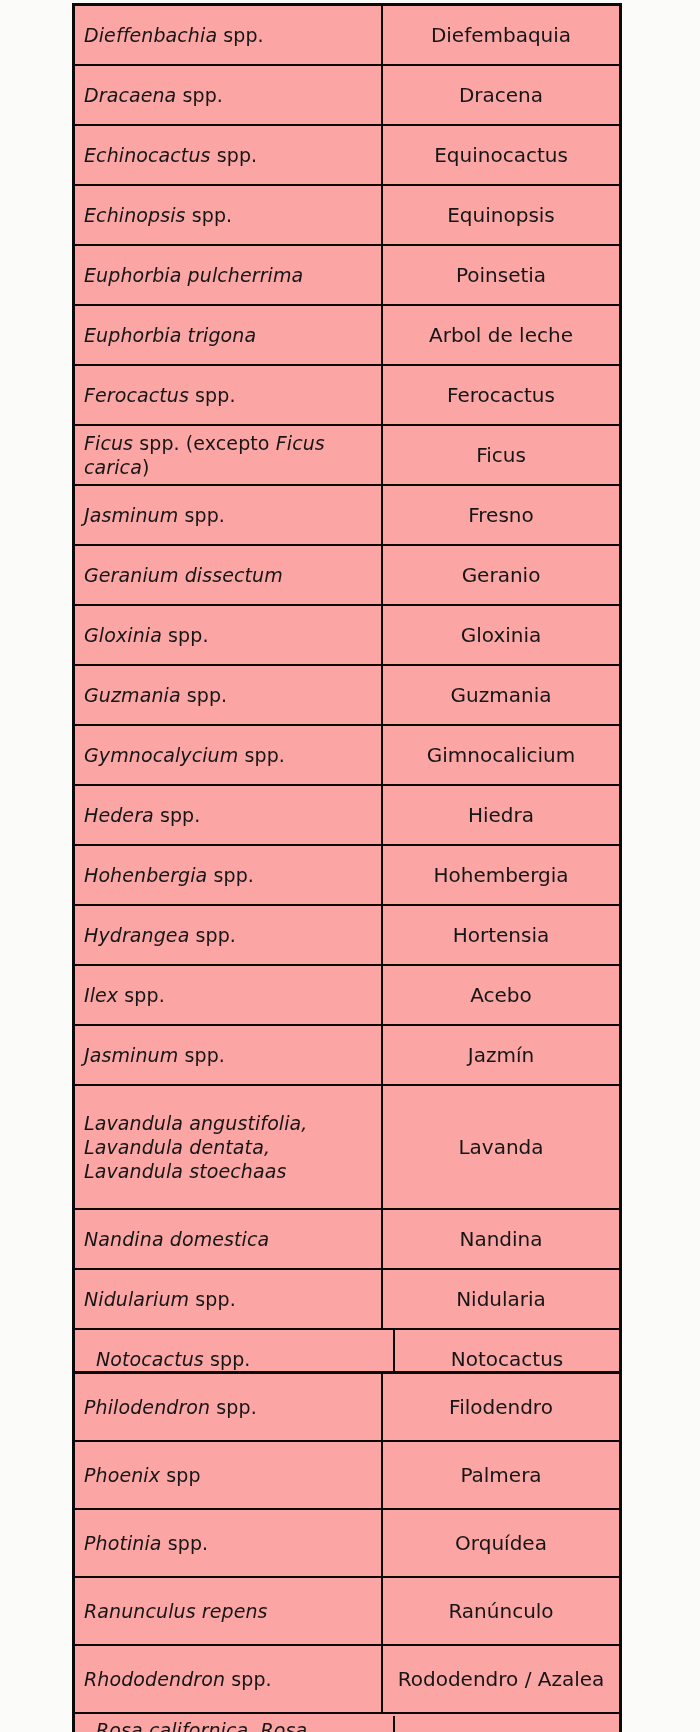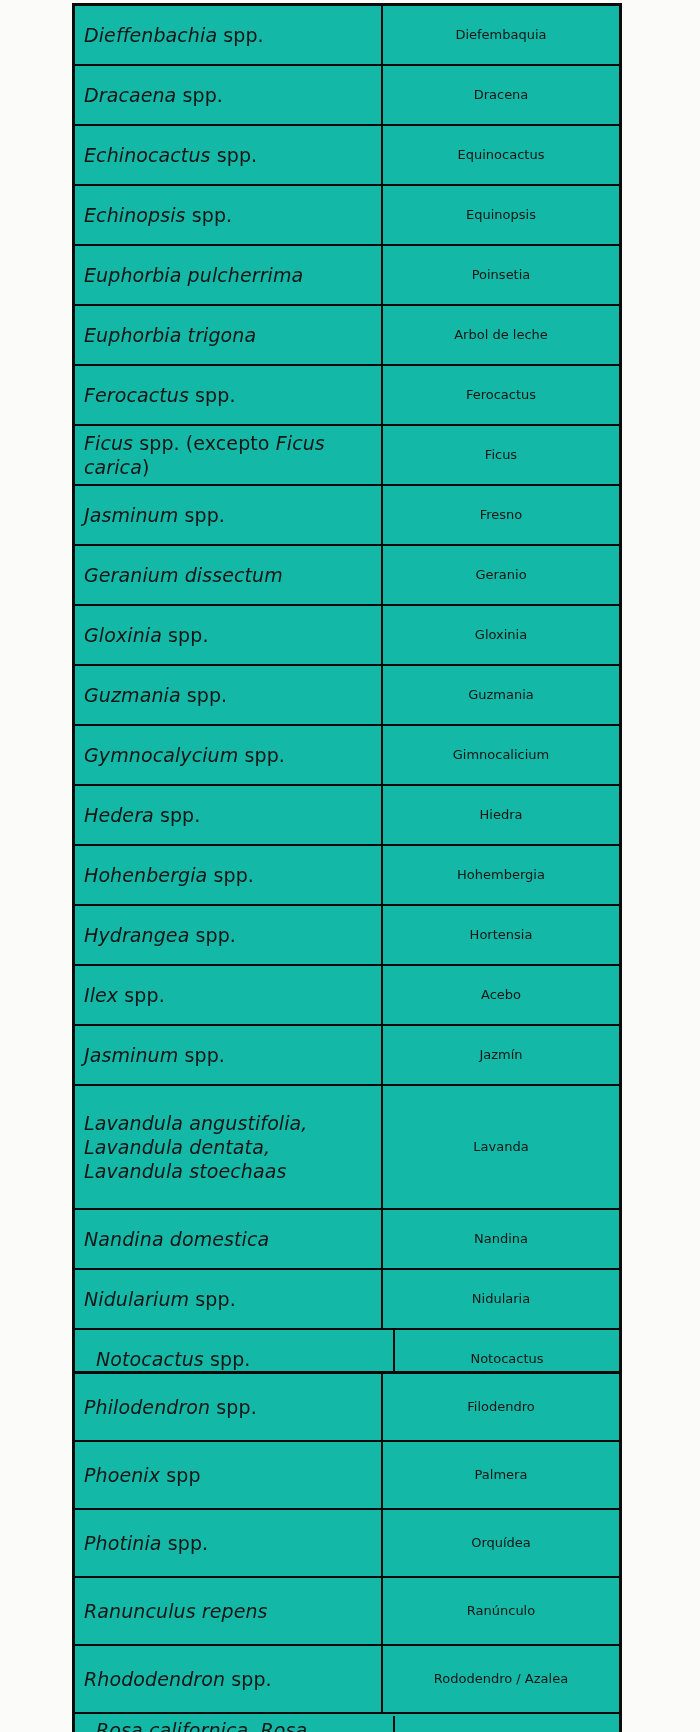--- a/index.html
+++ b/index.html
@@ -15,21 +15,21 @@
     color: #161616;
     overflow: hidden;
   }
   * { box-sizing: border-box; }
 
   .tbl {
     position: absolute;
     left: 72px;
     width: 550px;
     border: 3px solid #0a0a0a;
-    background: #14b8a6;
+    background: #fca5a5;
   }
   .tbl-1 { top: 3px; }
   .tbl-2 { top: 1371px; }
 
   .row {
     display: flex;
     height: 60px;
     border-bottom: 2px solid #0a0a0a;
   }
   .row:last-child { border-bottom: none; height: 58px; margin-left: 12px; }
@@ -50,21 +50,21 @@
   .cell-latin .sci { font-style: italic; }
   .cell-latin .plain { font-style: normal; }
 
   .cell-common {
     flex: 1;
     display: flex;
     align-items: center;
     justify-content: center;
     text-align: center;
     padding: 19px 6px;
-    font-size: 13px;
+    font-size: 20px;
     line-height: 1.25;
   }
 </style>
 </head>
 <body>
 
 <div class="tbl tbl-1">
     <div class="row">
       <div class="cell-latin">
         <div><span class="sci">Dieffenbachia</span><span class="plain"> spp.</span></div>

